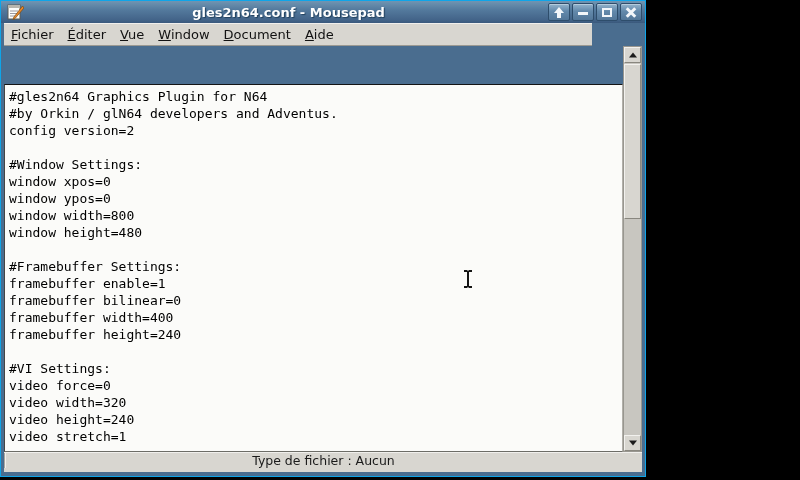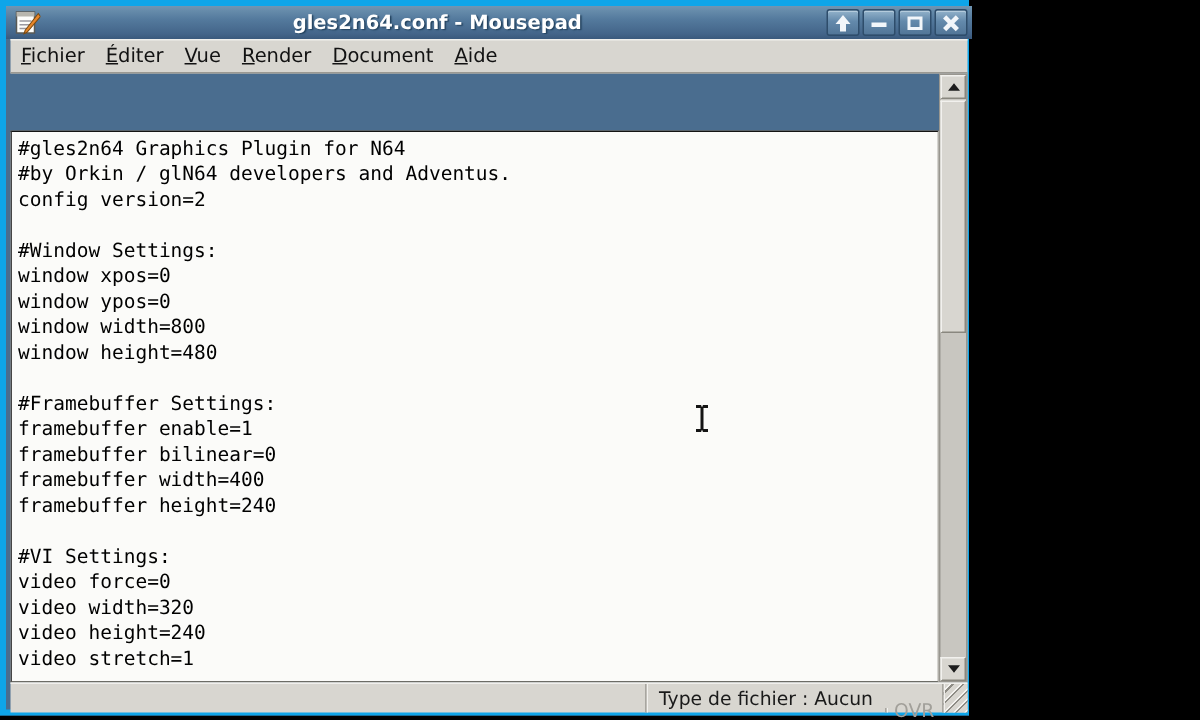--- a/index.html
+++ b/index.html
@@ -1,21 +1,21 @@
 <!DOCTYPE html>
 <html><head>
 <meta charset="utf-8">
 <style>
   * { margin:0; padding:0; box-sizing:border-box; }
   html,body { width:800px; height:480px; }
   body { background:#000; position:relative; overflow:hidden;
          font-family:"DejaVu Sans", sans-serif; }
 
   .window { position:absolute; left:0; top:0; width:646px; height:477px;
-            background:#4a6d8f; border:4px solid #0ea5e9; }
+            background:#4a6d8f; border:1px solid #0ea5e9; }
 
   
   .titlebar { position:absolute; left:0; top:0; width:644px; height:22px;
               background:linear-gradient(to bottom,#7095b2 0%,#547a9d 40%,#436489 85%,#3a597c 100%);
               display:flex; align-items:center; }
   .win-icon { width:17px; height:17px; margin:0 5px 0 6px; position:relative; flex:0 0 auto; }
   .win-title { flex:1; text-align:center; color:#fff; font-weight:bold; font-size:13px;
                text-shadow:1px 1px 1px #21405c; white-space:nowrap; overflow:hidden; }
   .tb-buttons { display:flex; gap:2px; margin-right:3px; flex:0 0 auto; }
   .tb-btn { width:22px; height:18px; border-radius:2px; border:1px solid #2e4d6b; position:relative;
@@ -26,21 +26,21 @@
   .g-max { left:5px; top:4px; width:10px; height:9px; background:transparent;
            border:2px solid #f2f6fa; }
   .g-x1,.g-x2 { left:4px; top:7px; width:12px; height:3px; }
   .g-x1 { transform:rotate(45deg); } .g-x2 { transform:rotate(-45deg); }
   .g-arr-head { left:5px; top:3px; width:0; height:0; background:transparent;
                 border-left:5px solid transparent; border-right:5px solid transparent;
                 border-bottom:6px solid #f2f6fa; }
   .g-arr-stem { left:8px; top:9px; width:4px; height:5px; }
 
   
-  .menubar { position:absolute; left:3px; top:22px; width:638px; height:23px;
+  .menubar { position:absolute; left:3px; top:22px; width:588px; height:23px;
              background:#d8d6d0; border-top:1px solid #f0efec; border-bottom:1px solid #9b9992;
              display:flex; align-items:center; font-size:13px; color:#121212; }
   .menu-item { display:inline-block; padding:2px 7px; cursor:pointer; }
   .menu-item::first-letter { text-decoration:underline; }
 
   
   .main { position:absolute; left:3px; top:45px; width:638px; height:406px; display:flex; }
   .textview { flex:1; background:#fbfbf9; overflow:hidden;
               border-top:1px solid #141414; border-left:1px solid #454545;
               border-bottom:1px solid #6c6c66; border-right:1px solid #b2b0aa;margin-top:38px; }
@@ -57,21 +57,21 @@
               border:1px solid; border-color:#f2f1ee #89877f #89877f #f2f1ee; cursor:grab; }
   .tri { position:absolute; left:50%; top:50%; width:0; height:0; transform:translate(-50%,-50%); }
   .tri-up { border-left:4px solid transparent; border-right:4px solid transparent;
             border-bottom:5px solid #1c1c1c; }
   .tri-down { border-left:4px solid transparent; border-right:4px solid transparent;
               border-top:5px solid #1c1c1c; }
 
   
   .statusbar { position:absolute; left:3px; top:451px; width:638px; height:20px;
                background:#d8d6d0; border-top:1px solid #f0efec;
-               display:flex; align-items:stretch; font-size:12.5px; color:#1a1a1a; }
+               display:flex; align-items:stretch; font-size:12.5px; color:#1a1a1a;flex-direction:column; }
   .seg { display:flex; align-items:center; justify-content:center; white-space:nowrap;
          border-left:1px solid #a8a6a0; box-shadow:inset 1px 0 0 #f2f1ee; padding:0 8px; }
   .seg-spacer { flex:1; border-left:none; box-shadow:none; }
   .seg-ovr { color:#a2a09a; width:38px; padding:0 2px;margin-top:16px; }
   .grip { width:17px; cursor:nwse-resize;
           background:repeating-linear-gradient(135deg,#d8d6d0 0 3px,#f4f3f0 3px 4px,#8e8c85 4px 5px); }
 
   
   .pointer { position:absolute; left:462px; top:270px; width:12px; height:20px; pointer-events:none; }
 </style>
@@ -107,21 +107,21 @@
       <div class="tb-btn">
         <span><i class="g g-x1"></i><i class="g g-x2"></i></span>
       </div>
     </div>
   </div>
 
   <div class="menubar">
     <span class="menu-item">Fichier</span>
     <span class="menu-item">Éditer</span>
     <span class="menu-item">Vue</span>
-    <span class="menu-item">Render</span>
+    <span class="menu-item">Window</span>
     <span class="menu-item">Document</span>
     <span class="menu-item">Aide</span>
   </div>
 
   <div class="main">
     <div class="textview">
       <pre>#gles2n64 Graphics Plugin for N64
 #by Orkin / glN64 developers and Adventus.
 config version=2
 

